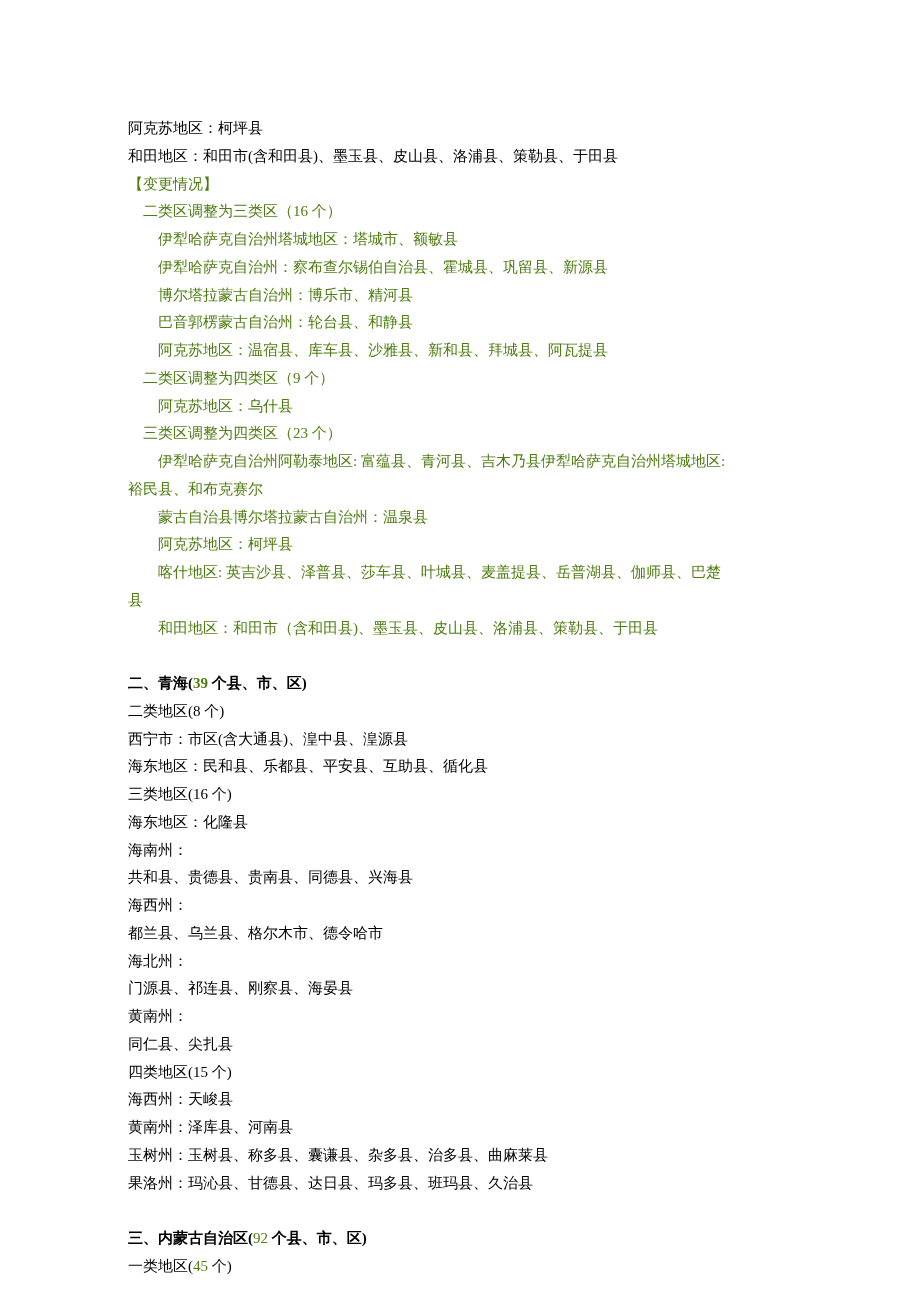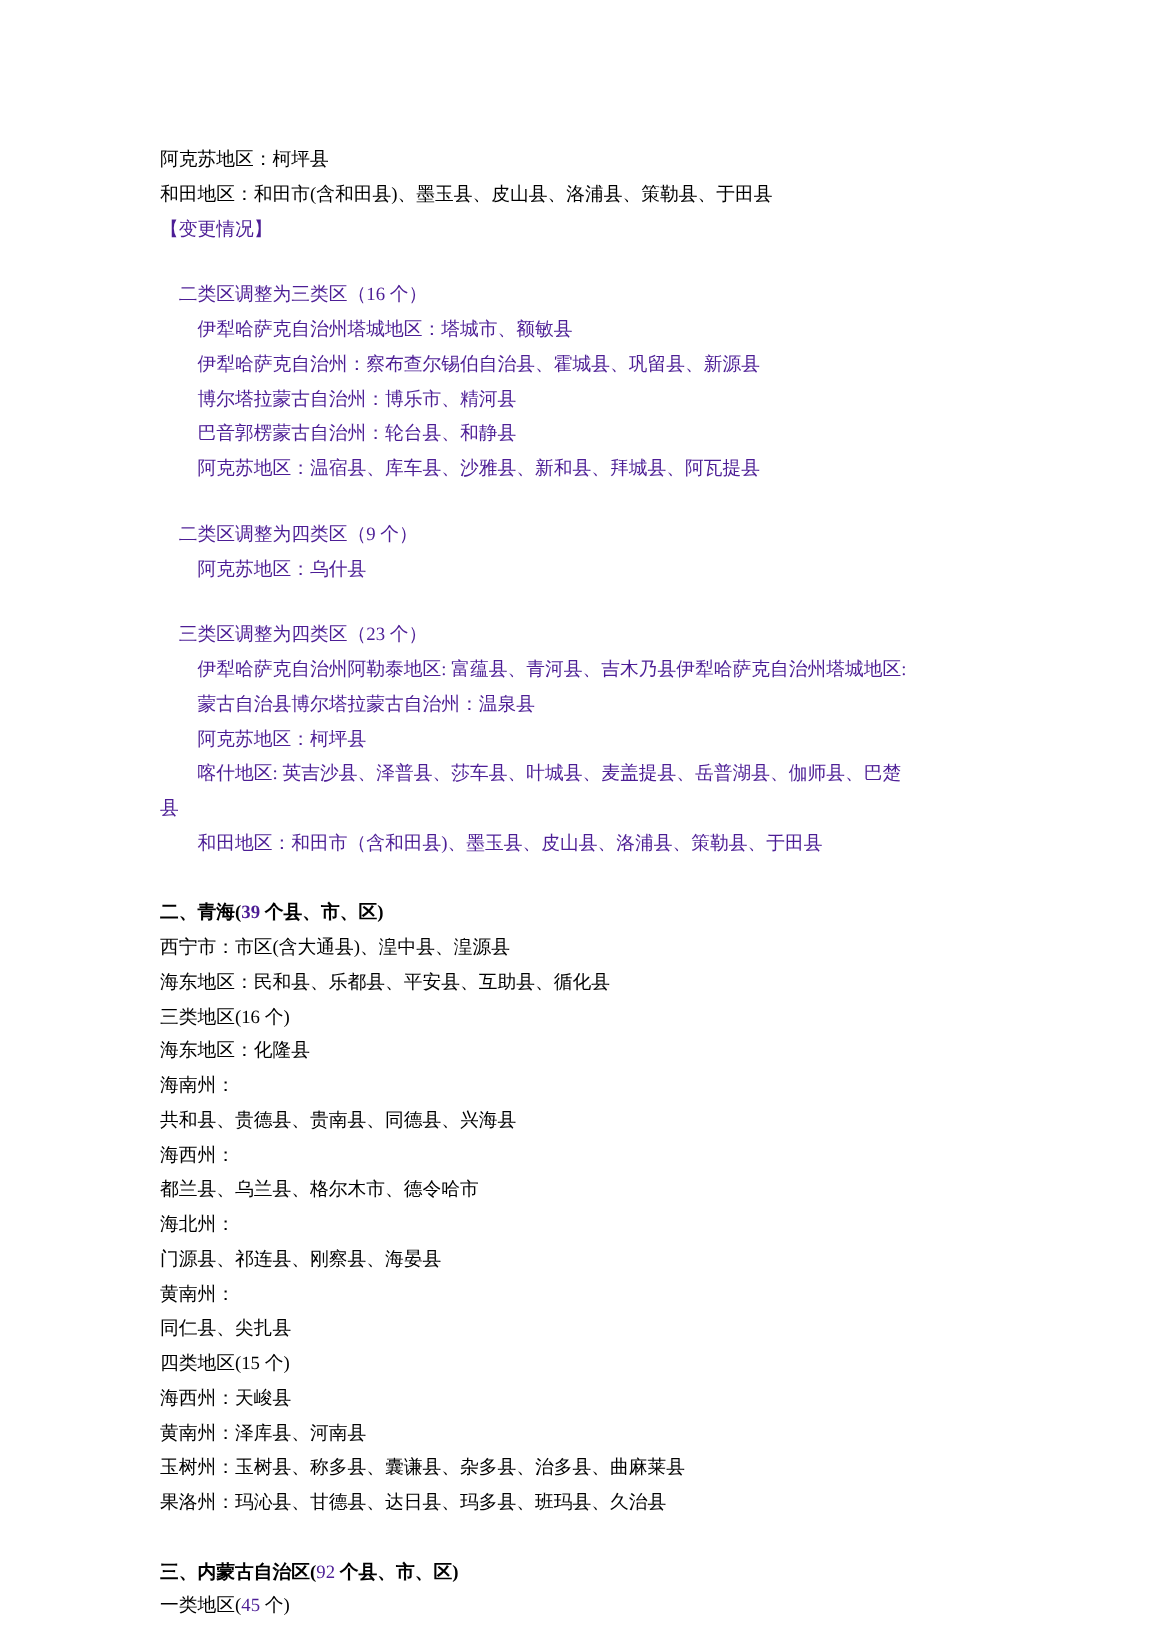--- a/index.html
+++ b/index.html
@@ -13,49 +13,51 @@
   }
   .page {
     width: 920px;
     min-height: 1302px;
     box-sizing: border-box;
     padding: 115px 118px 80px 128px;
   }
   p {
     margin: 0;
   }
-  .red { color: #4c1d95; }
-  .ind1 { padding-left: 1em; margin-top: 25px; }
+  .red { color: #4d7c0f; }
+  .ind1 { padding-left: 1em; }
   .ind2 { padding-left: 2em; }
   .blank { height: 1.85em; }
 </style>
 </head>
 <body>
 
 <div class="page" id="page">
     <p class="">阿克苏地区：柯坪县</p>
     <p class="">和田地区：和田市(含和田县)、墨玉县、皮山县、洛浦县、策勒县、于田县</p>
     <p class="red">【变更情况】</p>
     <p class="red ind1">二类区调整为三类区（16 个）</p>
     <p class="red ind2">伊犁哈萨克自治州塔城地区：塔城市、额敏县</p>
     <p class="red ind2">伊犁哈萨克自治州：察布查尔锡伯自治县、霍城县、巩留县、新源县</p>
     <p class="red ind2">博尔塔拉蒙古自治州：博乐市、精河县</p>
     <p class="red ind2">巴音郭楞蒙古自治州：轮台县、和静县</p>
     <p class="red ind2">阿克苏地区：温宿县、库车县、沙雅县、新和县、拜城县、阿瓦提县</p>
     <p class="red ind1">二类区调整为四类区（9 个）</p>
     <p class="red ind2">阿克苏地区：乌什县</p>
     <p class="red ind1">三类区调整为四类区（23 个）</p>
     <p class="red ind2">伊犁哈萨克自治州阿勒泰地区: 富蕴县、青河县、吉木乃县伊犁哈萨克自治州塔城地区:</p>
+    <p class="red">裕民县、和布克赛尔</p>
     <p class="red ind2">蒙古自治县博尔塔拉蒙古自治州：温泉县</p>
     <p class="red ind2">阿克苏地区：柯坪县</p>
     <p class="red ind2">喀什地区: 英吉沙县、泽普县、莎车县、叶城县、麦盖提县、岳普湖县、伽师县、巴楚</p>
     <p class="red">县</p>
     <p class="red ind2">和田地区：和田市（含和田县)、墨玉县、皮山县、洛浦县、策勒县、于田县</p>
     <div class="blank"></div>
     <p><span style="font-weight: bold;">二、青海(</span><span class="red" style="font-weight: bold; text-align: right;">39</span><span style="font-weight: bold;"> 个县、市、区)</span></p>
+    <p class="">二类地区(8 个)</p>
     <p class="">西宁市：市区(含大通县)、湟中县、湟源县</p>
     <p class="">海东地区：民和县、乐都县、平安县、互助县、循化县</p>
     <p class="">三类地区(16 个)</p>
     <p class="">海东地区：化隆县</p>
     <p class="">海南州：</p>
     <p class="">共和县、贵德县、贵南县、同德县、兴海县</p>
     <p class="">海西州：</p>
     <p class="">都兰县、乌兰县、格尔木市、德令哈市</p>
     <p class="">海北州：</p>
     <p class="">门源县、祁连县、刚察县、海晏县</p>

